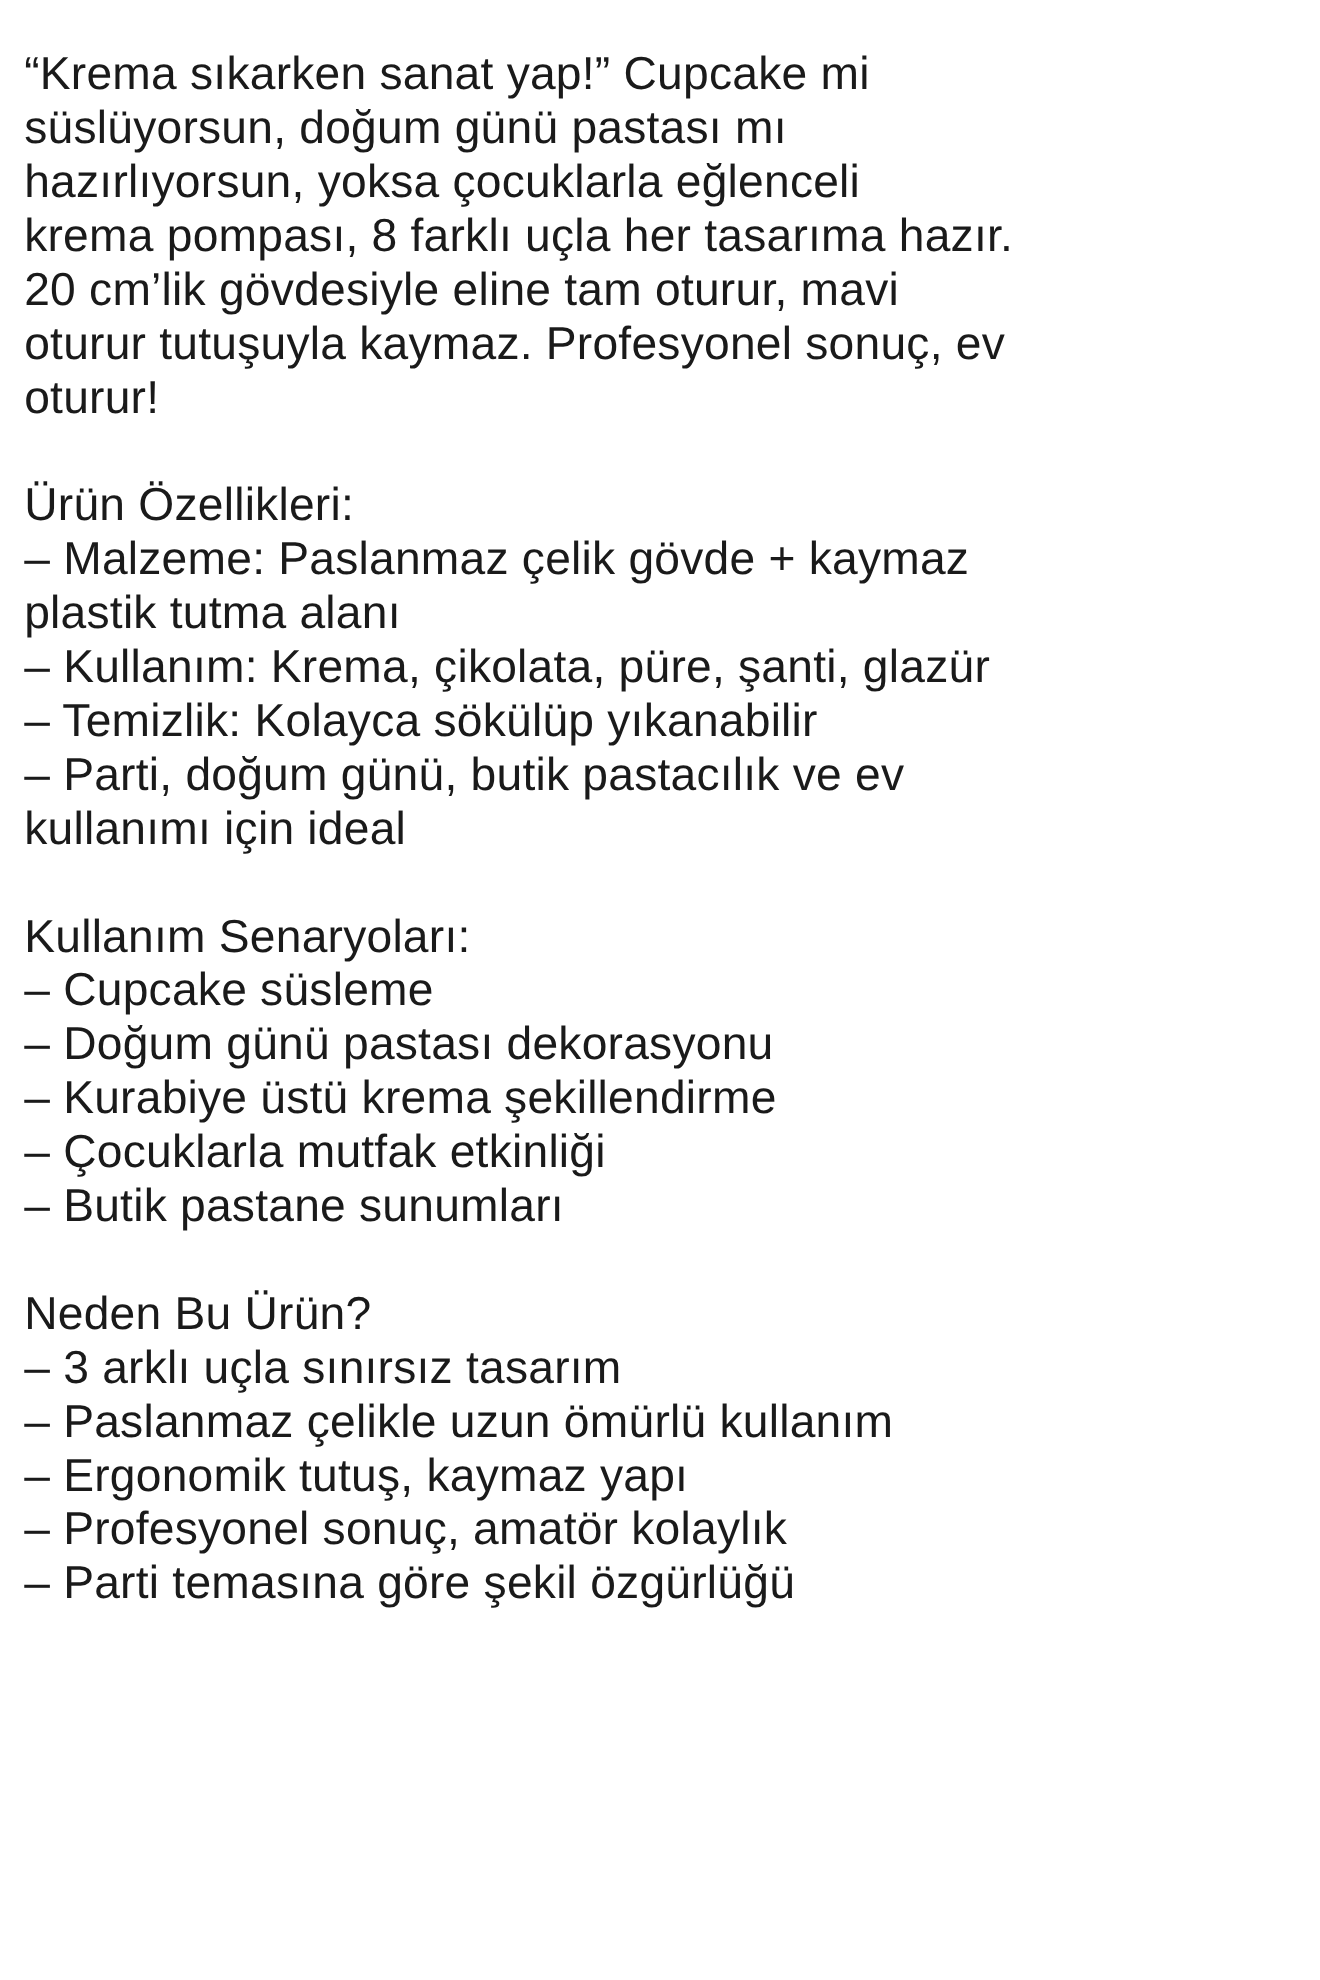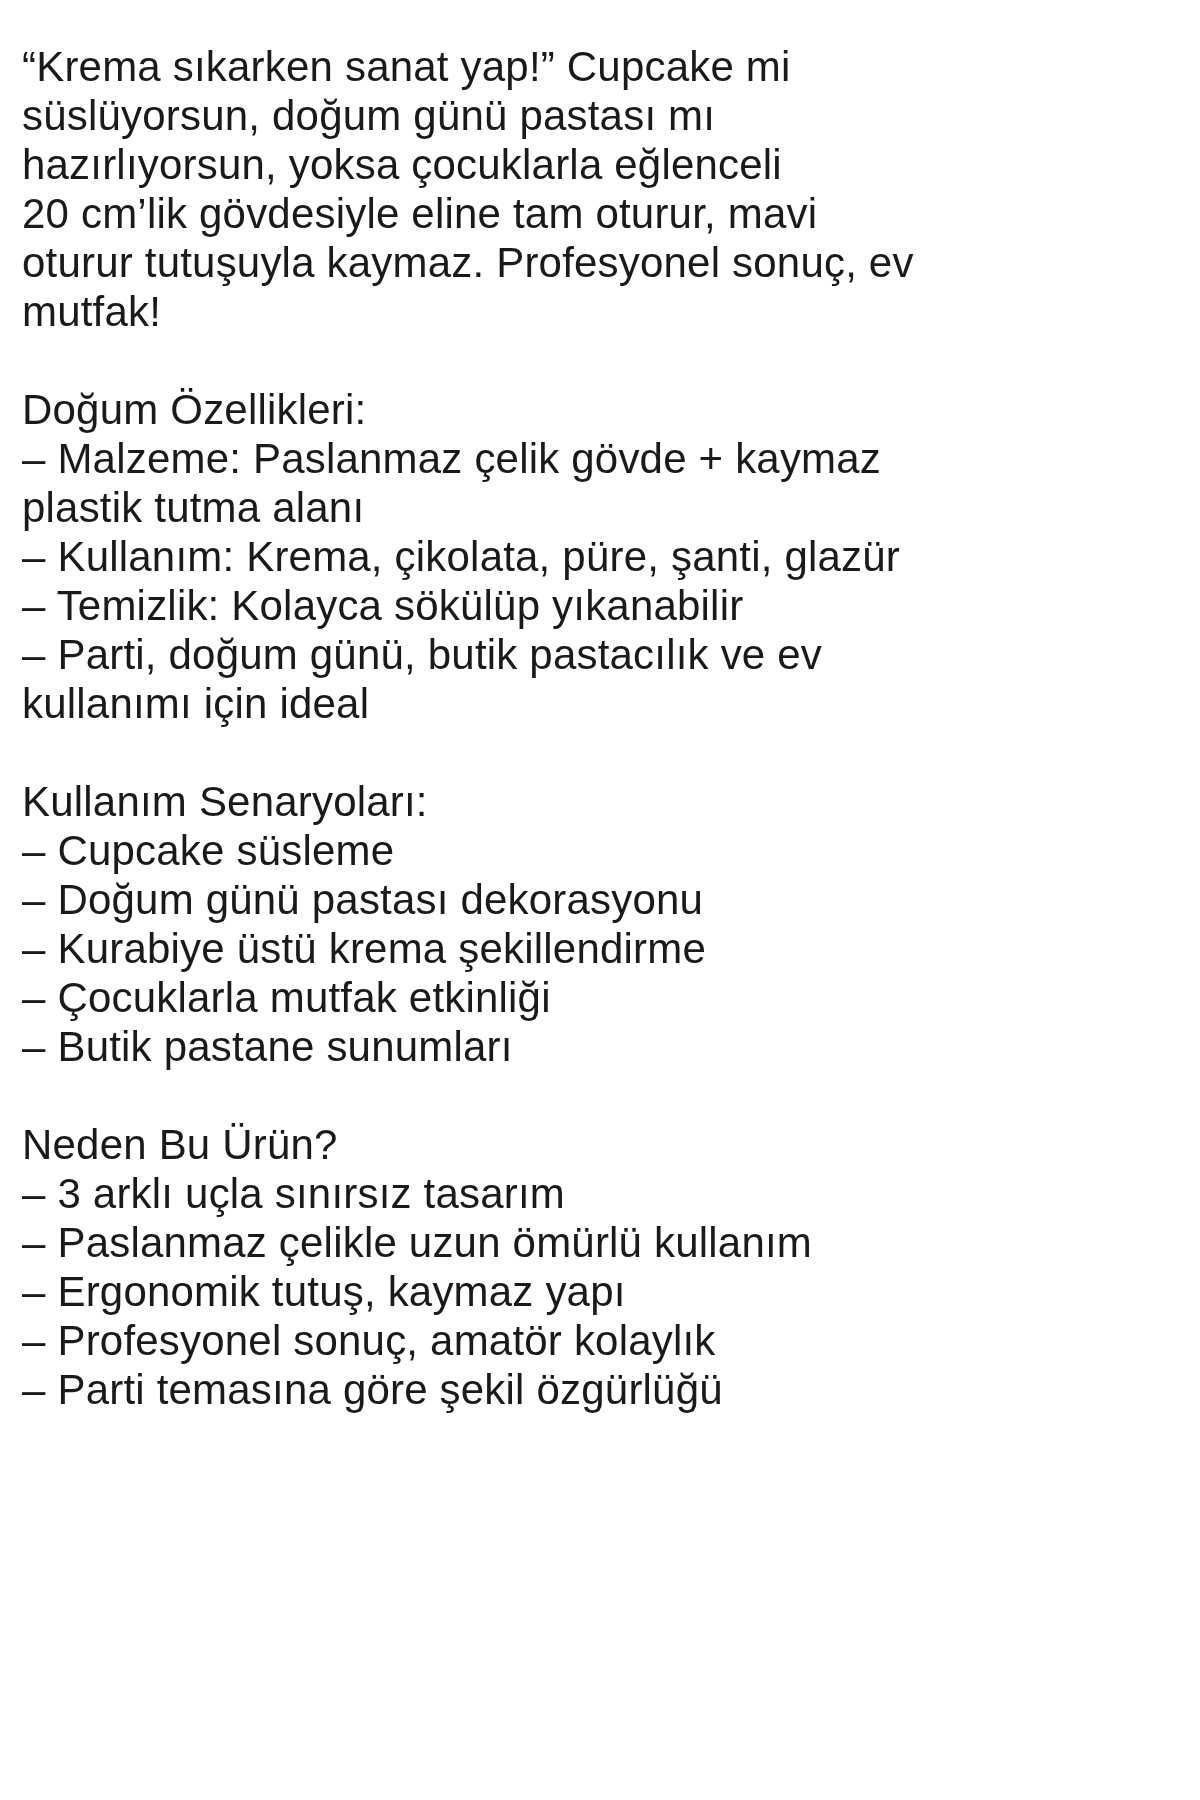--- a/index.html
+++ b/index.html
@@ -37,28 +37,29 @@
 </head>
 <body>
 
 <div class="page">
 
   <section class="text-section">
     <div class="lines">
         <div class="line">“Krema sıkarken sanat yap!” Cupcake mi</div>
         <div class="line">süslüyorsun, doğum günü pastası mı</div>
         <div class="line">hazırlıyorsun, yoksa çocuklarla eğlenceli</div>
+        <div class="line">krema pompası, 8 farklı uçla her tasarıma hazır.</div>
         <div class="line">20 cm’lik gövdesiyle eline tam oturur, mavi</div>
         <div class="line">oturur tutuşuyla kaymaz. Profesyonel sonuç, ev</div>
-        <div class="line">mutfak!</div>
+        <div class="line">oturur!</div>
       </div>
   </section>
 
   <section class="text-section">
-    <div class="heading">Doğum Özellikleri:</div>
+    <div class="heading">Ürün Özellikleri:</div>
     <div class="lines">
         <div class="line">– Malzeme: Paslanmaz çelik gövde + kaymaz</div>
         <div class="line">plastik tutma alanı</div>
         <div class="line">– Kullanım: Krema, çikolata, püre, şanti, glazür</div>
         <div class="line">– Temizlik: Kolayca sökülüp yıkanabilir</div>
         <div class="line">– Parti, doğum günü, butik pastacılık ve ev</div>
         <div class="line">kullanımı için ideal</div>
       </div>
   </section>
 

